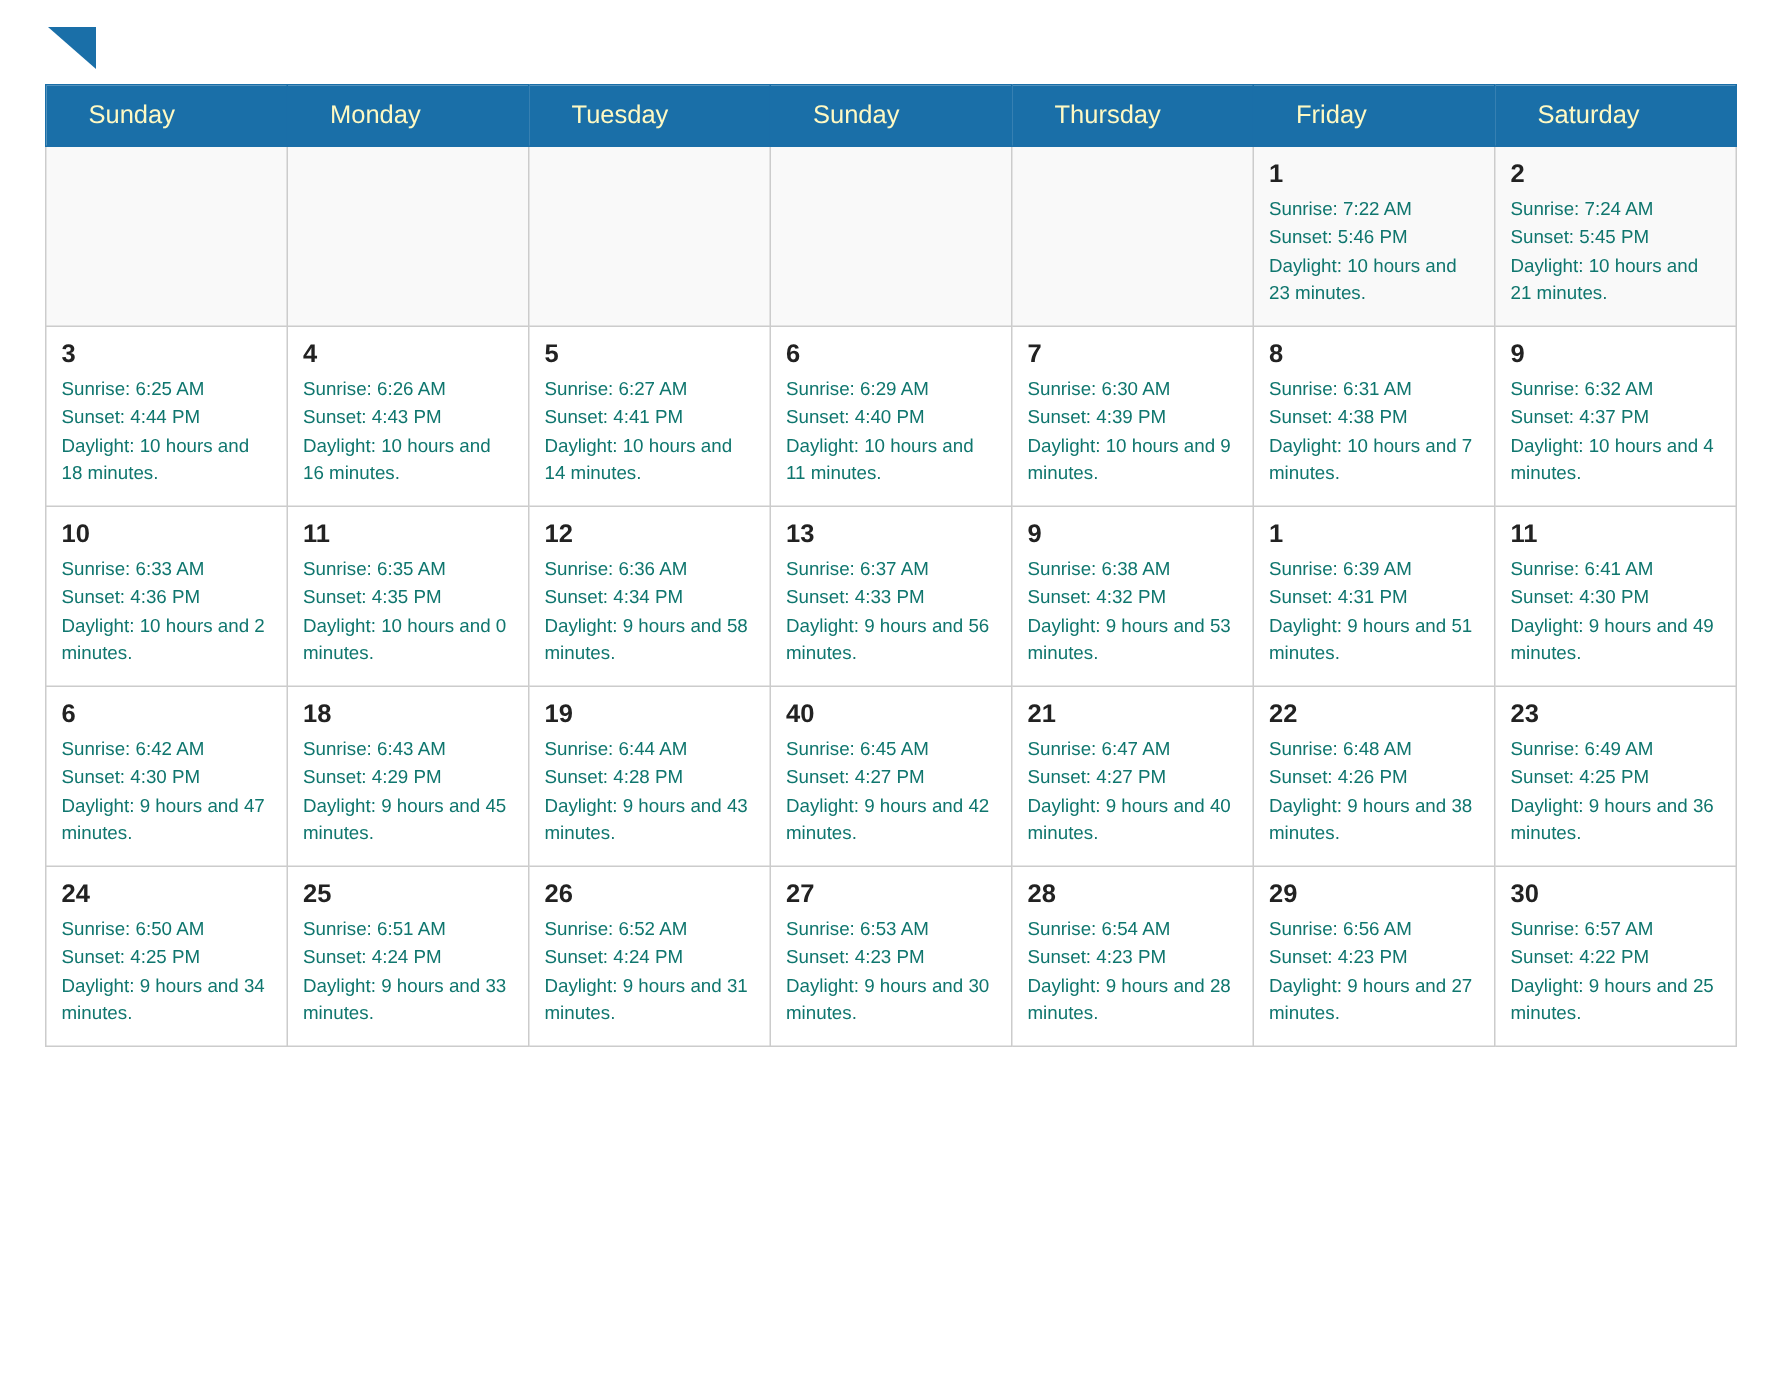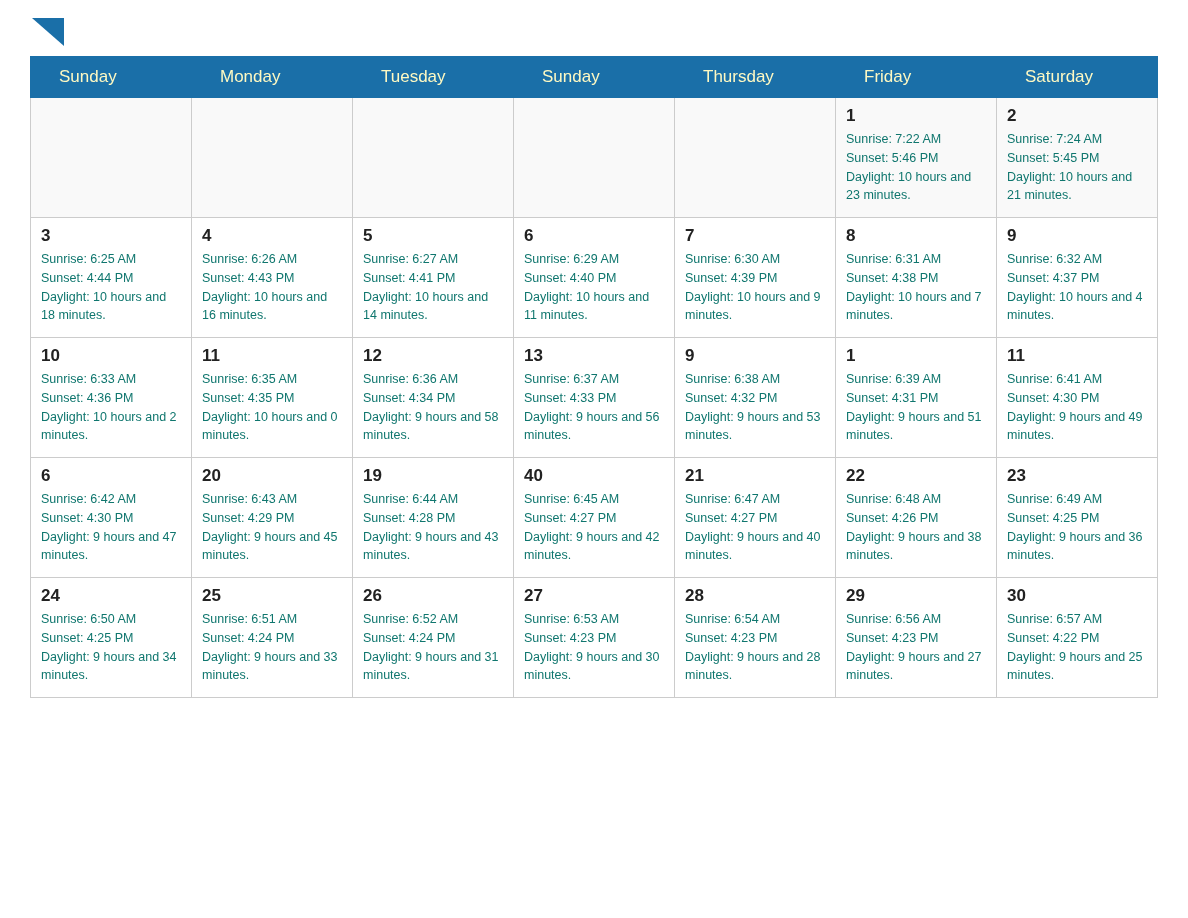--- a/index.html
+++ b/index.html
@@ -199,21 +199,21 @@
           <span class="day-number">11</span>
           <div class="day-info">Sunrise: 6:41 AM<br>Sunset: 4:30 PM<br>Daylight: 9 hours and 49 minutes.</div>
         </td>
       </tr>
       <tr>
         <td>
           <span class="day-number">6</span>
           <div class="day-info">Sunrise: 6:42 AM<br>Sunset: 4:30 PM<br>Daylight: 9 hours and 47 minutes.</div>
         </td>
         <td>
-          <span class="day-number">20</span>
+          <span class="day-number">18</span>
           <div class="day-info">Sunrise: 6:43 AM<br>Sunset: 4:29 PM<br>Daylight: 9 hours and 45 minutes.</div>
         </td>
         <td>
           <span class="day-number">19</span>
           <div class="day-info">Sunrise: 6:44 AM<br>Sunset: 4:28 PM<br>Daylight: 9 hours and 43 minutes.</div>
         </td>
         <td>
           <span class="day-number">40</span>
           <div class="day-info">Sunrise: 6:45 AM<br>Sunset: 4:27 PM<br>Daylight: 9 hours and 42 minutes.</div>
         </td>

